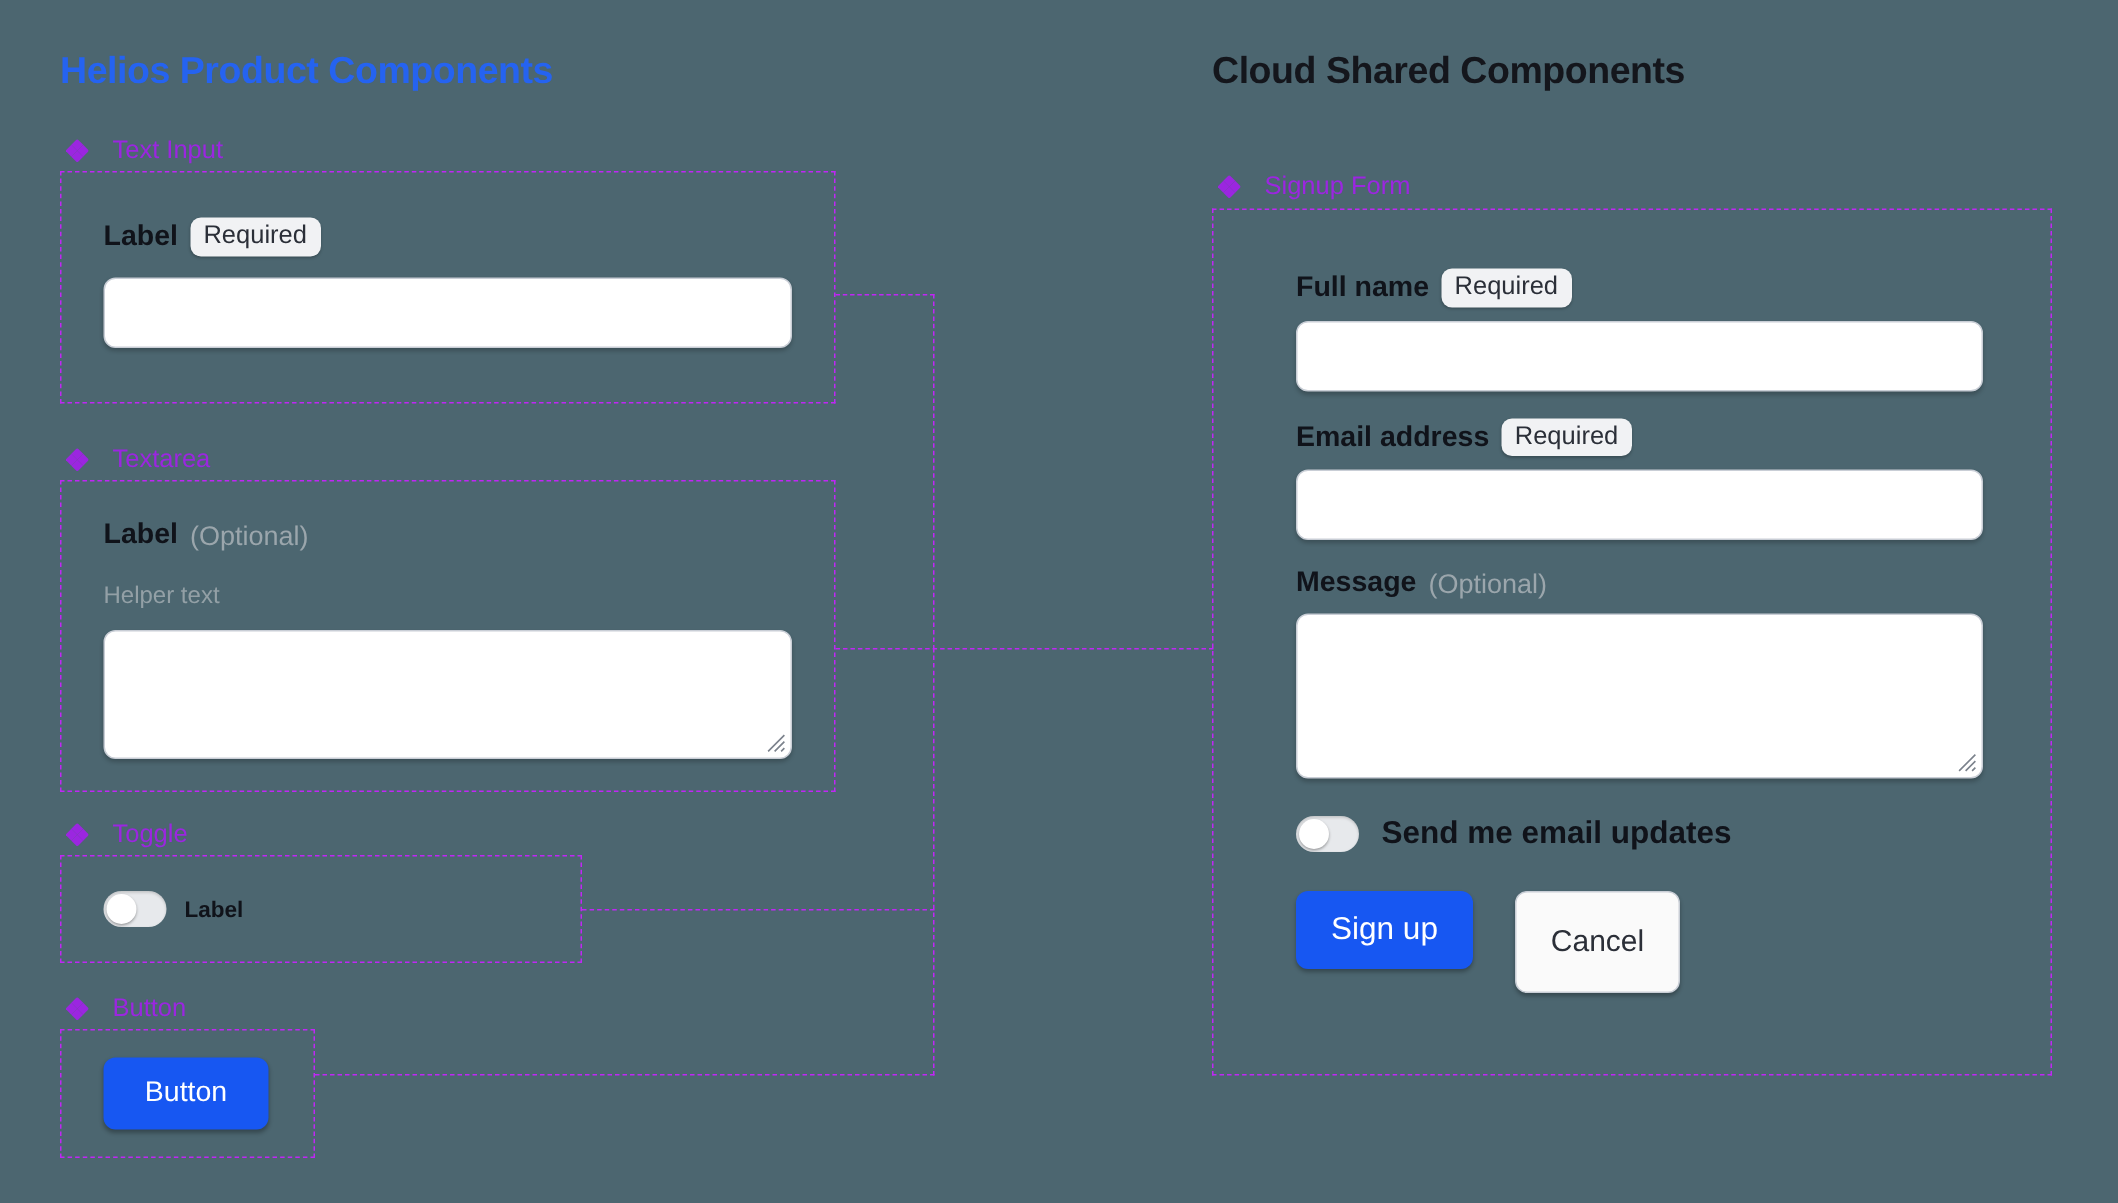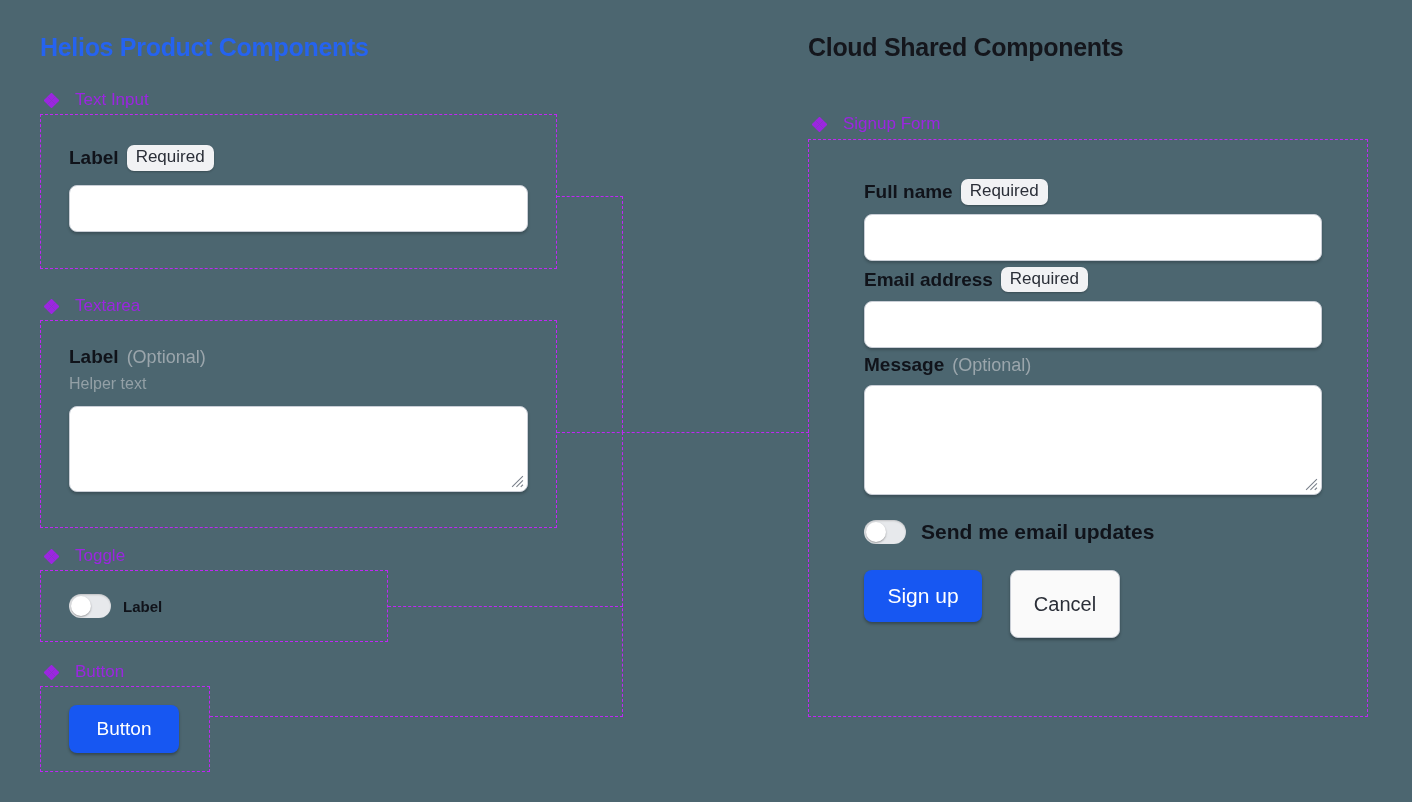--- a/index.html
+++ b/index.html
@@ -80,21 +80,21 @@
     border-radius: 7px;
     padding: 3px 9px 4px;
     font-size: 17px;
     font-weight: normal;
     line-height: 1.1;
     box-shadow: 0 1px 2px rgba(0,0,0,.25);
   }
   .helper {
     font-size: 16px;
     color: #93a0a6;
-    margin-top: 7px;
+    margin-top: 21px;
   }
   .input {
     background: #ffffff;
     border: 1px solid #c9ced6;
     border-radius: 8px;
     box-sizing: border-box;
     box-shadow: 0 2px 3px rgba(0,0,0,.22);
     width: 100%;
     height: 47px;
   }
@@ -178,21 +178,21 @@
   #sec-button { left: 44px; top: 662px; }
   #box-button { left: 40px; top: 686px; width: 170px; height: 86px; }
   #button-inner { position: absolute; left: 28px; top: 18px; }
   #demo-button { width: 110px; height: 48px; font-size: 19px; }
 
   
   #sec-signup { left: 812px; top: 114px; }
   #box-signup { left: 808px; top: 139px; width: 560px; height: 578px; }
   #signup-inner { position: absolute; left: 55px; top: 39px; width: 458px; }
 
-  .sg-group { margin-bottom: 6px; }
+  .sg-group { margin-bottom: 18px; }
   .sg-group .field-label { margin-bottom: 9px; }
   #signup-actions { display: flex; gap: 28px; margin-top: 26px; }
   #signup-btn { width: 118px; height: 52px; font-size: 21px; }
   #cancel-btn { width: 110px; height: 68px; font-size: 20px; }
   #subscribe-row { margin-top: 25px; margin-bottom: 0; }
 
   
   
   #c-ti-h1 { left: 557px; top: 196px; width: 66px; height: 0; }
   #c-ti-v1 { left: 622px; top: 196px; width: 0; height: 237px; }

